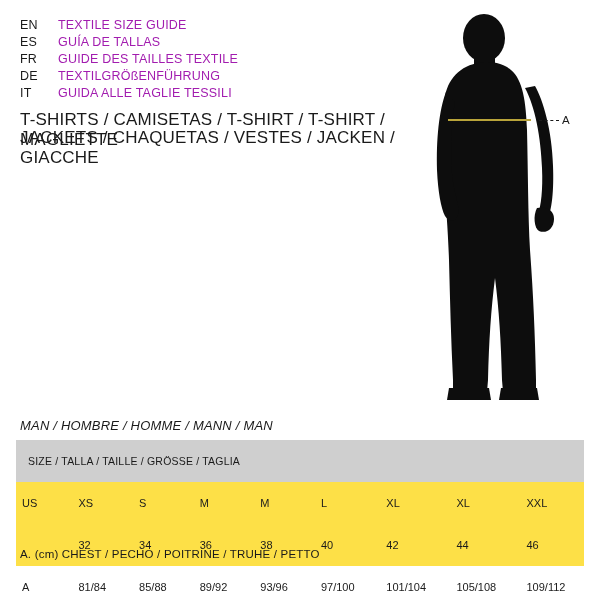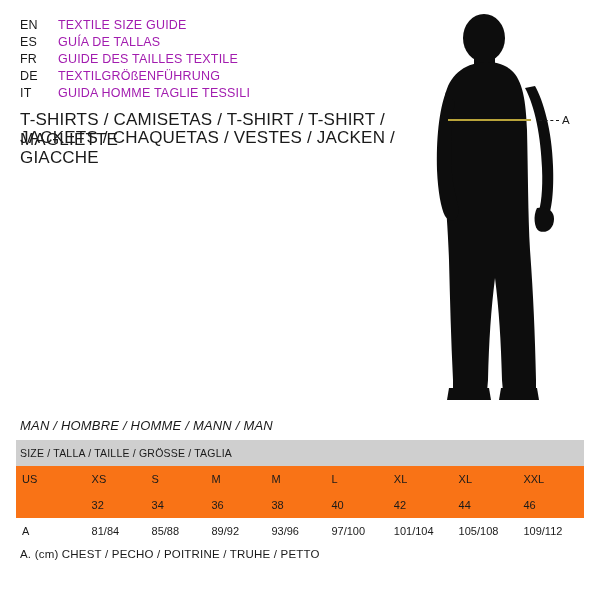--- a/index.html
+++ b/index.html
@@ -100,36 +100,36 @@
   table.size-table {
     position: absolute;
     left: 16px;
     top: 440px;
     width: 568px;
     border-collapse: collapse;
     font-size: 11px;
     color: #1a1a1a;
   }
   table.size-table td, table.size-table th {
-    padding: 4px;
+    padding: 12px;
     height: 18px;
     text-align: left;
     font-weight: normal;
     vertical-align: middle;
   }
   .row-head {
     background: #cfcfcf;
   }
   .row-head td {
     font-size: 10.5px;
     padding-left: 6px;
     letter-spacing: 0.2px;
   }
   .row-shade {
-    background: #f97316;
+    background: #fde047;
   }
   .row-plain {
     background: #ffffff;
   }
   .col-label {
     width: 92px;
     padding-left: 6px !important;
   }
   .cell {
     width: 68px;
@@ -160,21 +160,21 @@
     <div class="lang-row">
       <span class="lang-code">FR</span>
       <span class="lang-text">GUIDE DES TAILLES TEXTILE</span>
     </div>
     <div class="lang-row">
       <span class="lang-code">DE</span>
       <span class="lang-text">TEXTILGRÖßENFÜHRUNG</span>
     </div>
     <div class="lang-row">
       <span class="lang-code">IT</span>
-      <span class="lang-text">GUIDA HOMME TAGLIE TESSILI</span>
+      <span class="lang-text">GUIDA ALLE TAGLIE TESSILI</span>
     </div>
   </div>
 
   <div class="garment-block">
     <div class="garment-line">T-SHIRTS / CAMISETAS / T-SHIRT / T-SHIRT / MAGLIETTE</div>
     <div class="garment-line">JACKETS / CHAQUETAS / VESTES / JACKEN / GIACCHE</div>
   </div>
 
   <div class="figure-wrap">
     <svg width="175" height="400" viewBox="0 0 175 400" xmlns="http://www.w3.org/2000/svg">

